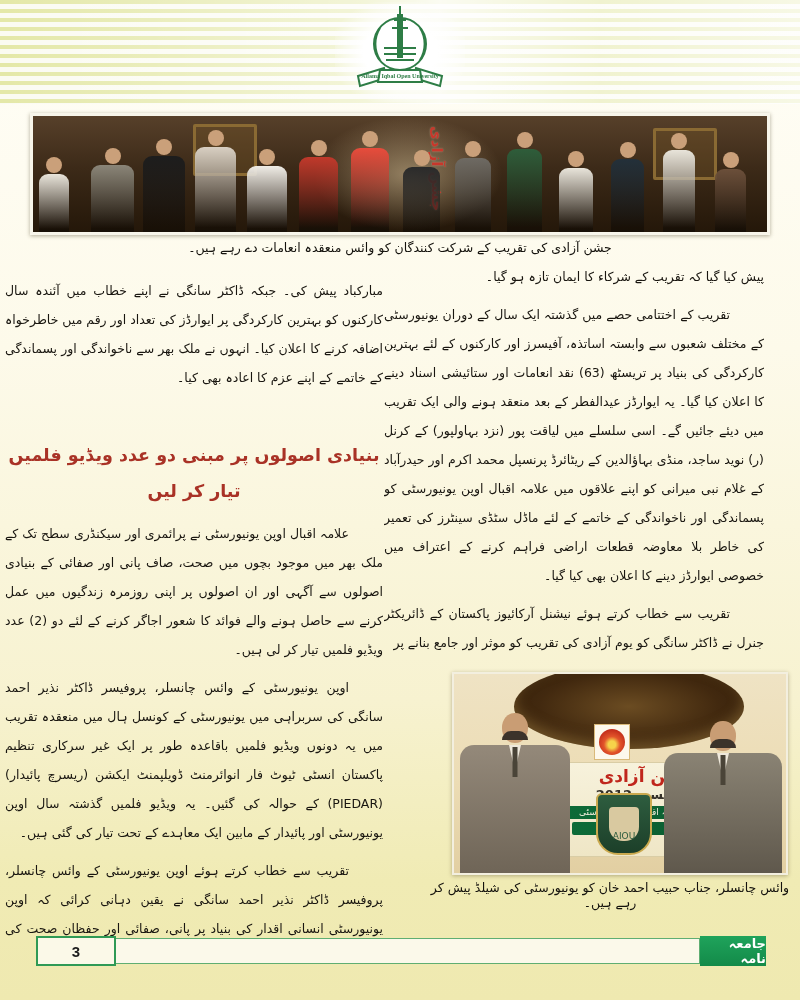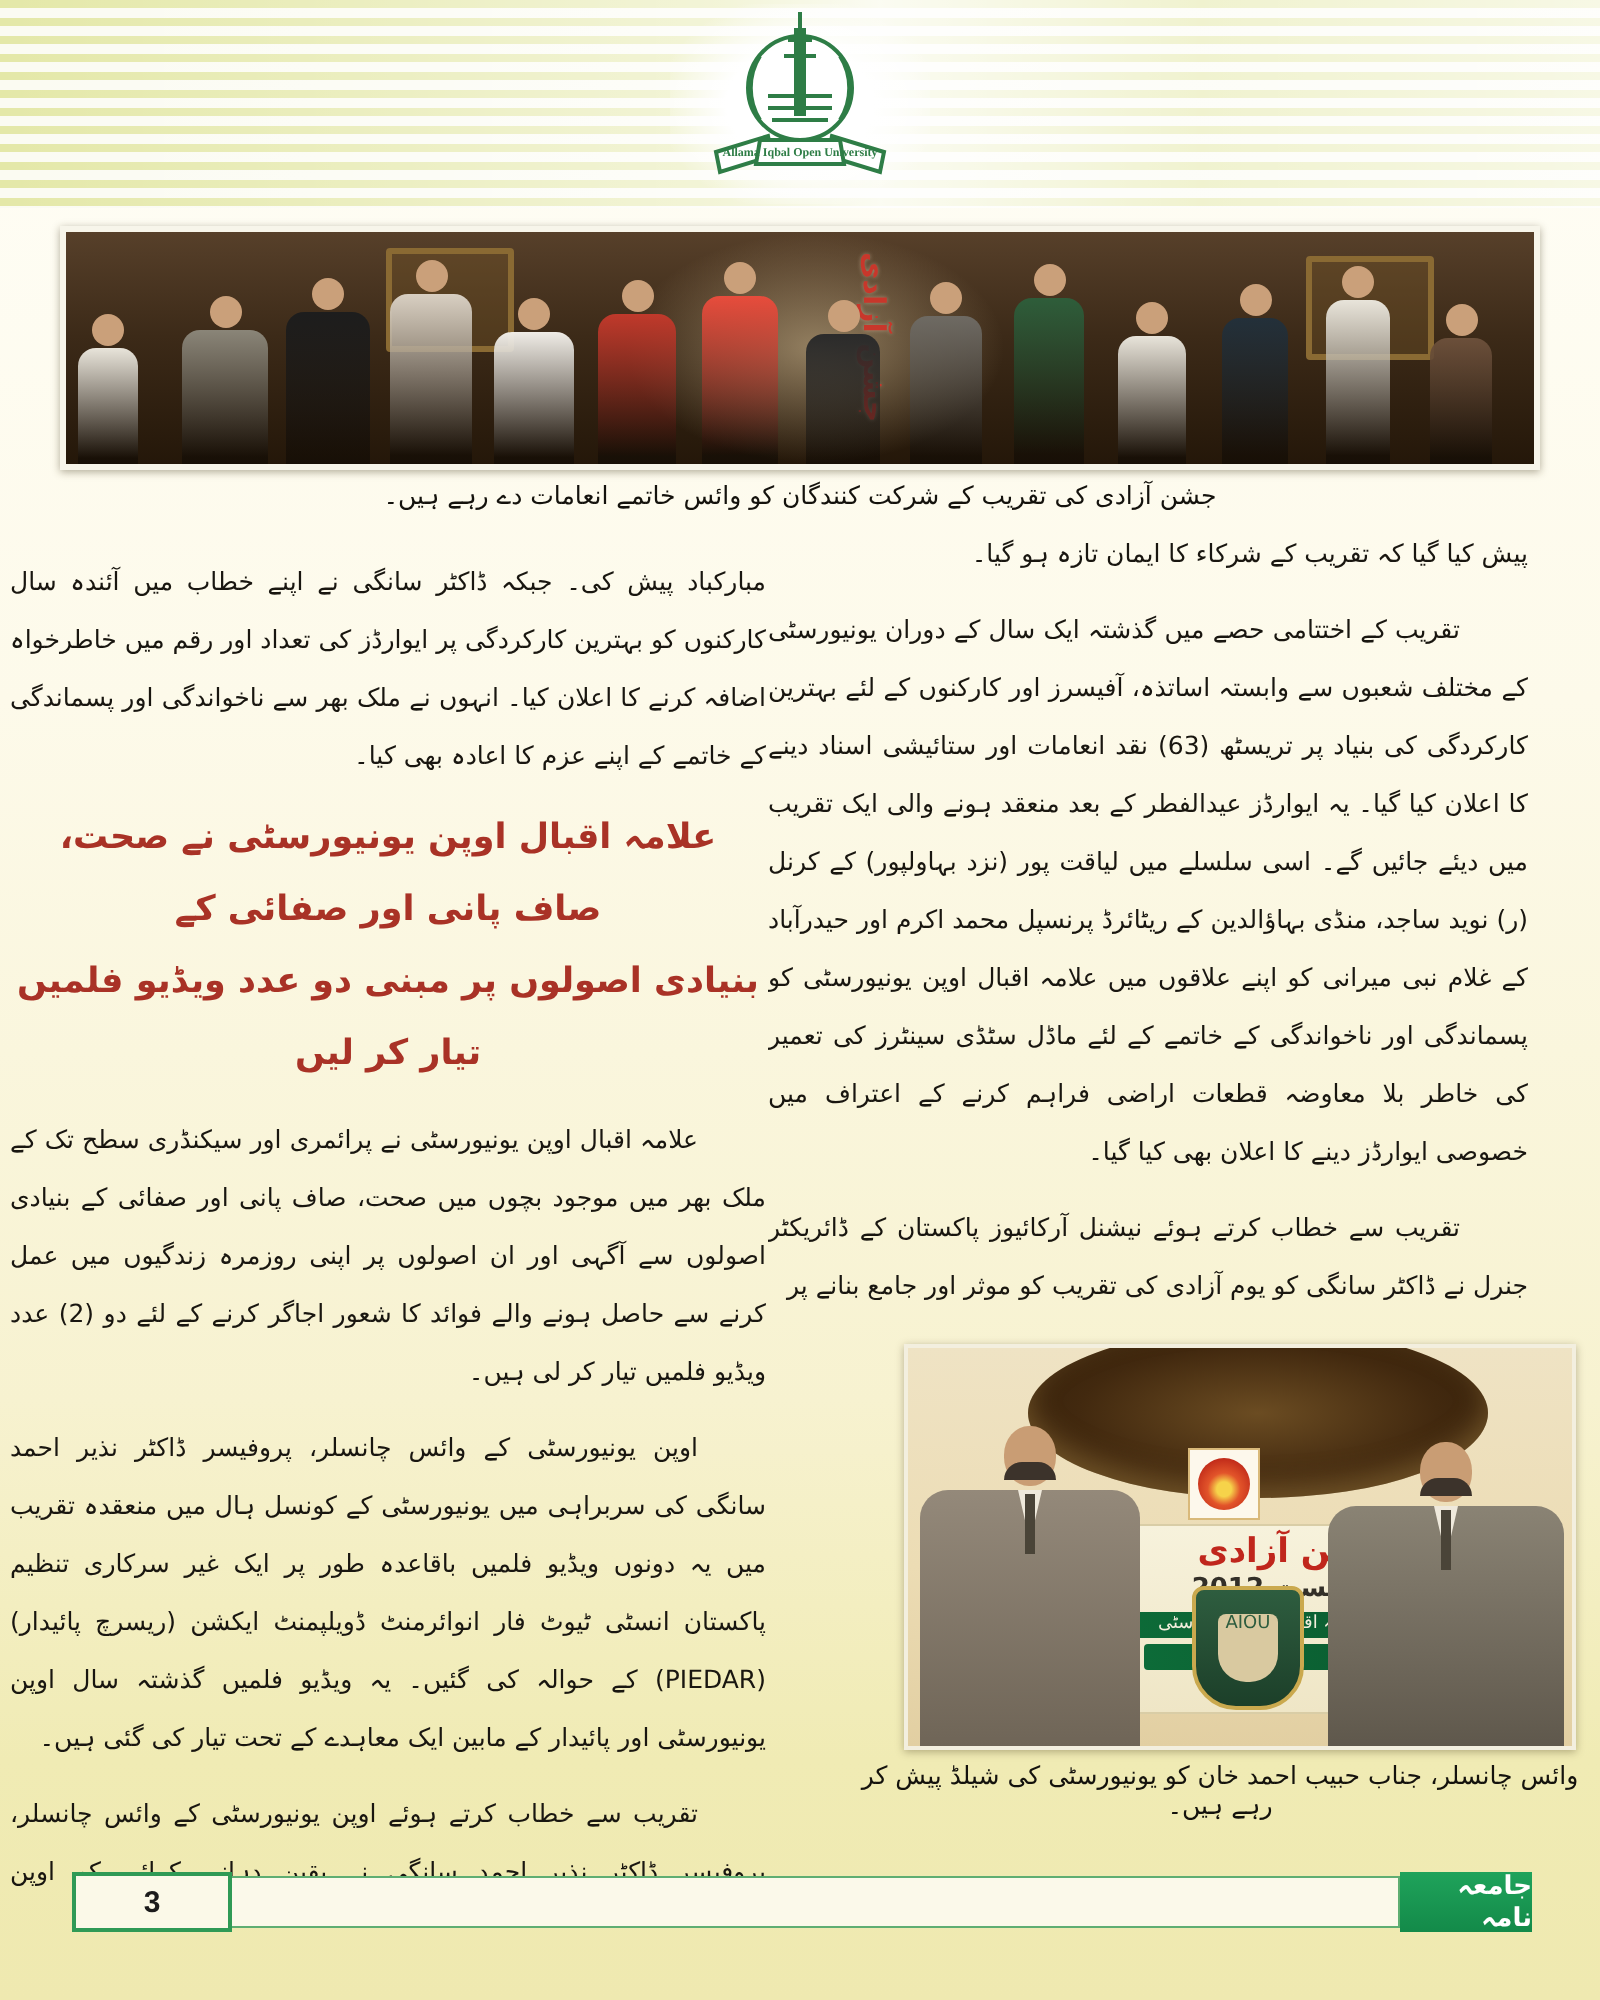--- a/index.html
+++ b/index.html
@@ -68,21 +68,21 @@
   .man .head{width:26px;height:30px;border-radius:48%;background:#c99d74;margin:0 auto;}
   .man .hair{width:26px;height:9px;border-radius:10px 10px 0 0;background:#3c332b;margin:0 auto -28px auto;position:relative;top:-1px;}
   .man .torso{border-radius:14px 14px 0 0;margin-top:2px;position:relative;}
   .man .shirt{position:absolute;left:50%;transform:translateX(-50%);top:0;width:12px;height:26px;background:#efe9dc;
     clip-path:polygon(0 0,100% 0,50% 100%);}
   .man .tie{position:absolute;left:50%;transform:translateX(-50%);top:2px;width:5px;height:30px;background:#4a4438;}
   .shield{position:absolute;left:142px;bottom:18px;width:52px;height:58px;
     background:linear-gradient(180deg,#2e5d3f,#1c3f29);border:2px solid #caa94e;
     border-radius:6px 6px 22px 22px;display:flex;align-items:center;justify-content:center;}
   .shield .inner{width:30px;height:34px;border-radius:4px 4px 14px 14px;background:#d9c9a0;
-    display:flex;align-items:flex-start;justify-content:center;font-size:9px;color:#2e5d3f;}
+    display:flex;align-items:flex-end;justify-content:center;font-size:9px;color:#2e5d3f;}
 
   
   .footer{position:absolute;left:36px;top:936px;width:730px;height:30px;display:flex;align-items:stretch;}
   .pagenum{width:76px;border:2px solid #2f9a55;background:#fbf9e8;color:#1c1c1c;
     display:flex;align-items:center;justify-content:center;
     font-family:"Liberation Sans",sans-serif;font-size:15px;font-weight:bold;}
   .rule{flex:1;border:1.5px solid #5fae72;border-left:none;background:#fbf9ea;margin:2px 0;}
   .masthead{width:66px;background:linear-gradient(180deg,#1fa35b,#138a49);color:#ffffff;
     display:flex;align-items:center;justify-content:center;font-size:13px;font-weight:bold;direction:rtl;}
   svg .ink{stroke:#2e7d46;fill:none;stroke-width:2;}
@@ -166,32 +166,32 @@
         <div class="person" style="left: 630px; width: 32px;">
           <div class="head"></div>
           <div class="body" style="width:32px;height:82px;background:linear-gradient(180deg,#e8e4da,rgba(0,0,0,.35) 95%)"></div>
         </div>
         <div class="person" style="left: 682px; width: 31px;">
           <div class="head"></div>
           <div class="body" style="width:31px;height:63px;background:linear-gradient(180deg,#6b4f3a,rgba(0,0,0,.35) 95%)"></div>
         </div>
       </div>
   </div>
-  <div class="caption caption1">جشن آزادی کی تقریب کے شرکت کنندگان کو وائس خاتمے انعامات دے رہے ہیں۔</div>
+  <div class="caption caption1">جشن آزادی کی تقریب کے شرکت کنندگان کو وائس منعقدہ انعامات دے رہے ہیں۔</div>
 
   <div class="col col-right" dir="rtl">
     <p>پیش کیا گیا کہ تقریب کے شرکاء کا ایمان تازہ ہو گیا۔</p>
     <p class="indent">تقریب کے اختتامی حصے میں گذشتہ ایک سال کے دوران یونیورسٹی کے مختلف شعبوں سے وابستہ اساتذہ، آفیسرز اور کارکنوں کے لئے بہترین کارکردگی کی بنیاد پر تریسٹھ (63) نقد انعامات اور ستائیشی اسناد دینے کا اعلان کیا گیا۔ یہ ایوارڈز عیدالفطر کے بعد منعقد ہونے والی ایک تقریب میں دیئے جائیں گے۔ اسی سلسلے میں لیاقت پور (نزد بہاولپور) کے کرنل (ر) نوید ساجد، منڈی بہاؤالدین کے ریٹائرڈ پرنسپل محمد اکرم اور حیدرآباد کے غلام نبی میرانی کو اپنے علاقوں میں علامہ اقبال اوپن یونیورسٹی کو پسماندگی اور ناخواندگی کے خاتمے کے لئے ماڈل سٹڈی سینٹرز کی تعمیر کی خاطر بلا معاوضہ قطعات اراضی فراہم کرنے کے اعتراف میں خصوصی ایوارڈز دینے کا اعلان بھی کیا گیا۔</p>
     <p class="indent">تقریب سے خطاب کرتے ہوئے نیشنل آرکائیوز پاکستان کے ڈائریکٹر جنرل نے ڈاکٹر سانگی کو یوم آزادی کی تقریب کو موثر اور جامع بنانے پر</p>
   </div>
 
   <div class="col col-left" dir="rtl">
     <p>مبارکباد پیش کی۔ جبکہ ڈاکٹر سانگی نے اپنے خطاب میں آئندہ سال کارکنوں کو بہترین کارکردگی پر ایوارڈز کی تعداد اور رقم میں خاطرخواہ اضافہ کرنے کا اعلان کیا۔ انہوں نے ملک بھر سے ناخواندگی اور پسماندگی کے خاتمے کے اپنے عزم کا اعادہ بھی کیا۔</p>
     <div class="headline">
-      <span>علامہ اقبال اوپن یونیورسٹی نے صحت، صاف پانی اور صفائی کے</span><br>
+      <br>
       <span>بنیادی اصولوں پر مبنی دو عدد ویڈیو فلمیں تیار کر لیں</span>
     </div>
     <p class="indent">علامہ اقبال اوپن یونیورسٹی نے پرائمری اور سیکنڈری سطح تک کے ملک بھر میں موجود بچوں میں صحت، صاف پانی اور صفائی کے بنیادی اصولوں سے آگہی اور ان اصولوں پر اپنی روزمرہ زندگیوں میں عمل کرنے سے حاصل ہونے والے فوائد کا شعور اجاگر کرنے کے لئے دو (2) عدد ویڈیو فلمیں تیار کر لی ہیں۔</p>
     <p class="indent">اوپن یونیورسٹی کے وائس چانسلر، پروفیسر ڈاکٹر نذیر احمد سانگی کی سربراہی میں یونیورسٹی کے کونسل ہال میں منعقدہ تقریب میں یہ دونوں ویڈیو فلمیں باقاعدہ طور پر ایک غیر سرکاری تنظیم پاکستان انسٹی ٹیوٹ فار انوائرمنٹ ڈویلپمنٹ ایکشن (ریسرچ پائیدار) (PIEDAR) کے حوالہ کی گئیں۔ یہ ویڈیو فلمیں گذشتہ سال اوپن یونیورسٹی اور پائیدار کے مابین ایک معاہدے کے تحت تیار کی گئی ہیں۔</p>
     <p class="indent">تقریب سے خطاب کرتے ہوئے اوپن یونیورسٹی کے وائس چانسلر، پروفیسر ڈاکٹر نذیر احمد سانگی نے یقین دہانی کرائی کہ اوپن یونیورسٹی انسانی اقدار کی بنیاد پر پانی، صفائی اور حفظان صحت کی تعلیم کو فروغ دینے کے لئے اپنی بہترین کوششیں جاری رکھے گی۔ انھوں نے کہا کہ لوگوں میں پانی کے قدرتی وسائل کے بہتر استعمال میں آگہی پیدا کرنے کے لئے ہمیں مل جل کر مشترکہ کوششیں کرنی چاہئیں۔ ڈاکٹر سانگی نے کہا کہ اوپن یونیورسٹی نے علم، مہارت اور انسانی رویوں میں مثبت کے فروغ کے لئے ملک گیر مہم شروع کی ہوئی ہے۔ انھوں نے کہا</p>
   </div>
 
   <div class="photo2">
     <div class="emblem"></div>
     <div class="p2logo">

